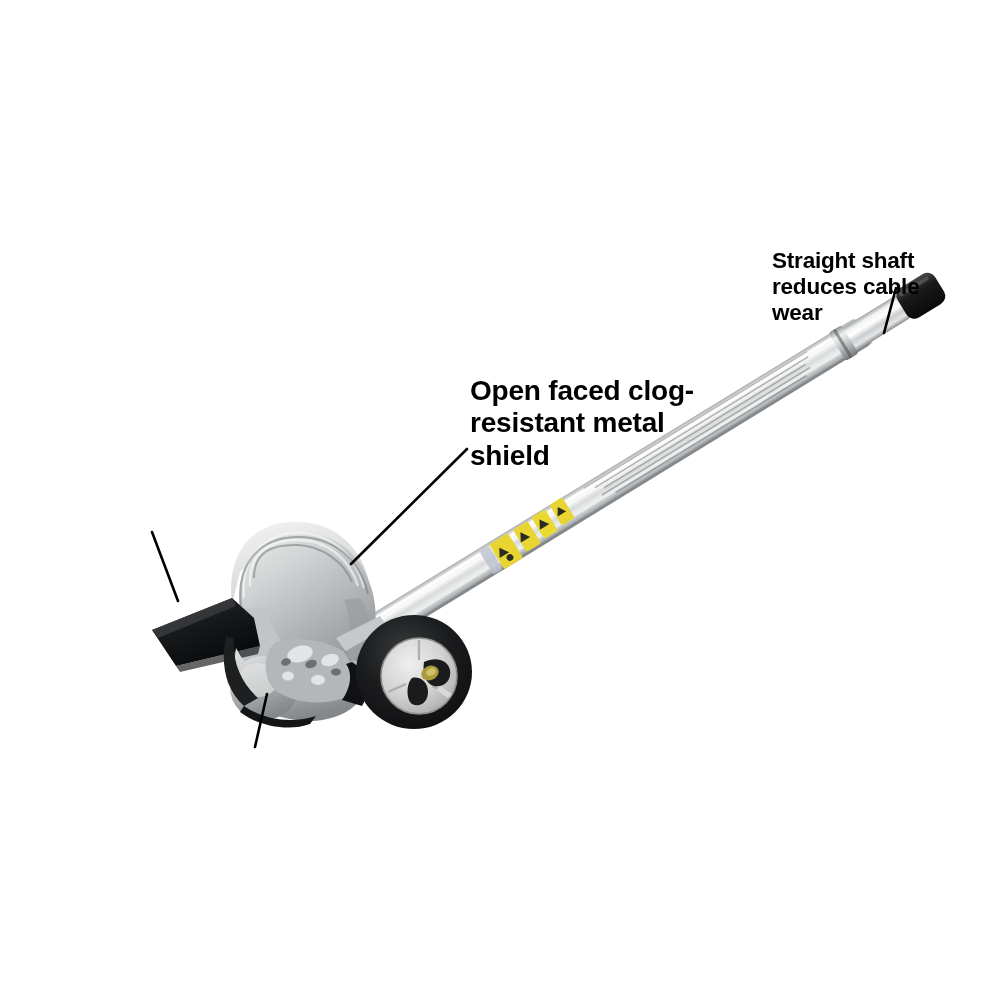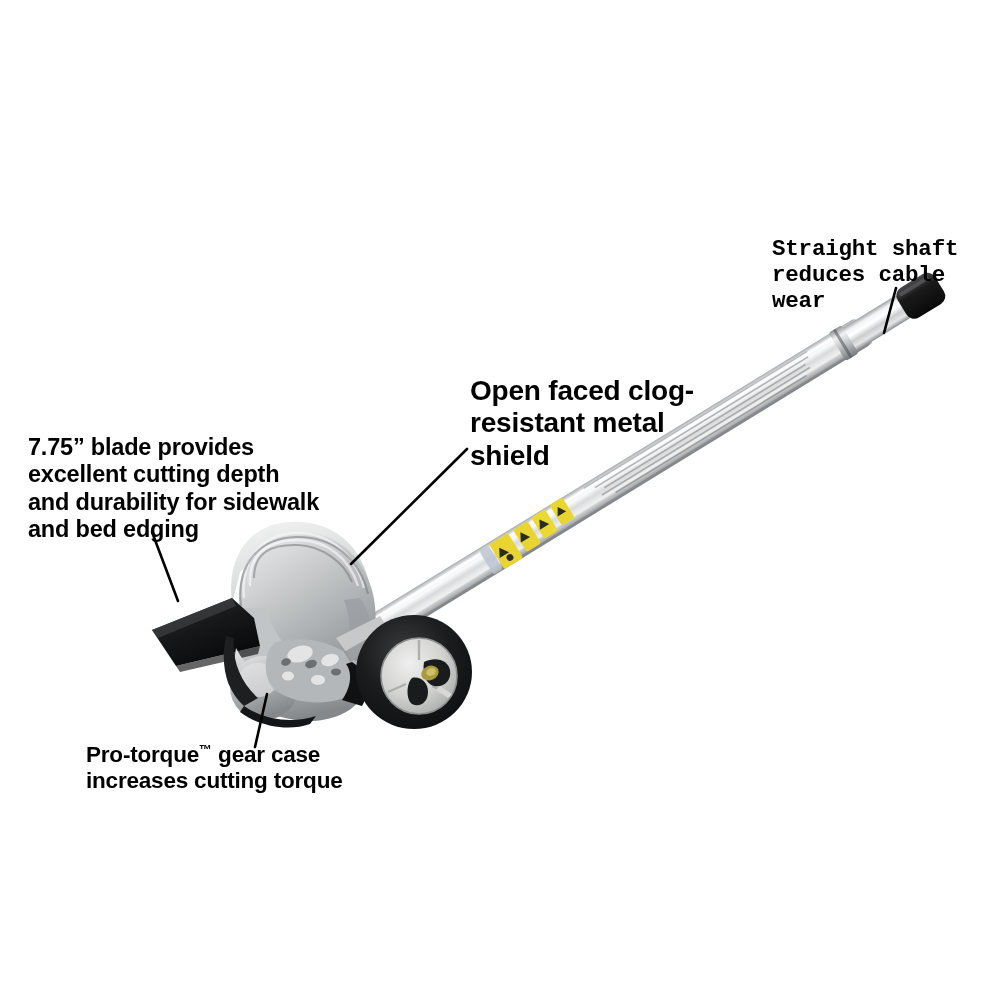--- a/index.html
+++ b/index.html
@@ -38,24 +38,23 @@
     font-size: 23.5px;
   }
   .callout-shield {
     left: 470px;
     top: 375px;
     width: 230px;
     font-size: 28px;
   }
   .callout-shaft {
     left: 772px;
-    top: 236px;
+    top: 248px;
     width: 215px;
     font-size: 22.5px;
-    font-family: Liberation Mono, monospace;
   }
   .callout-gearcase {
     left: 86px;
     top: 742px;
     width: 330px;
     font-size: 22.5px;
   }
   .tm {
     font-size: 0.58em;
     vertical-align: 0.62em;
@@ -288,29 +287,23 @@
     </g>
 
     <g>
       <line class="leader" x1="152" y1="532" x2="178" y2="601" stroke-width="2.6"></line>
       <line class="leader" x1="467" y1="449" x2="351" y2="564" stroke-width="2.6"></line>
       <line class="leader" x1="896" y1="288" x2="884" y2="333" stroke-width="2.6"></line>
       <line class="leader" x1="267" y1="694" x2="255" y2="747" stroke-width="2.6"></line>
     </g>
   </svg>
 
-  <div class="callout callout-blade">7.75” blade provides
-excellent cutting depth
-and durability for sidewalk
-and bed edging</div>
 
   <div class="callout callout-shield">Open faced clog-
 resistant metal
 shield</div>
 
   <div class="callout callout-shaft">Straight shaft
 reduces cable
 wear</div>
 
-  <div class="callout callout-gearcase"><span>Pro-torque</span><span class="tm">™</span><span> gear case
-increases cutting torque</span></div>
 
 </div>
 
 </body></html>

